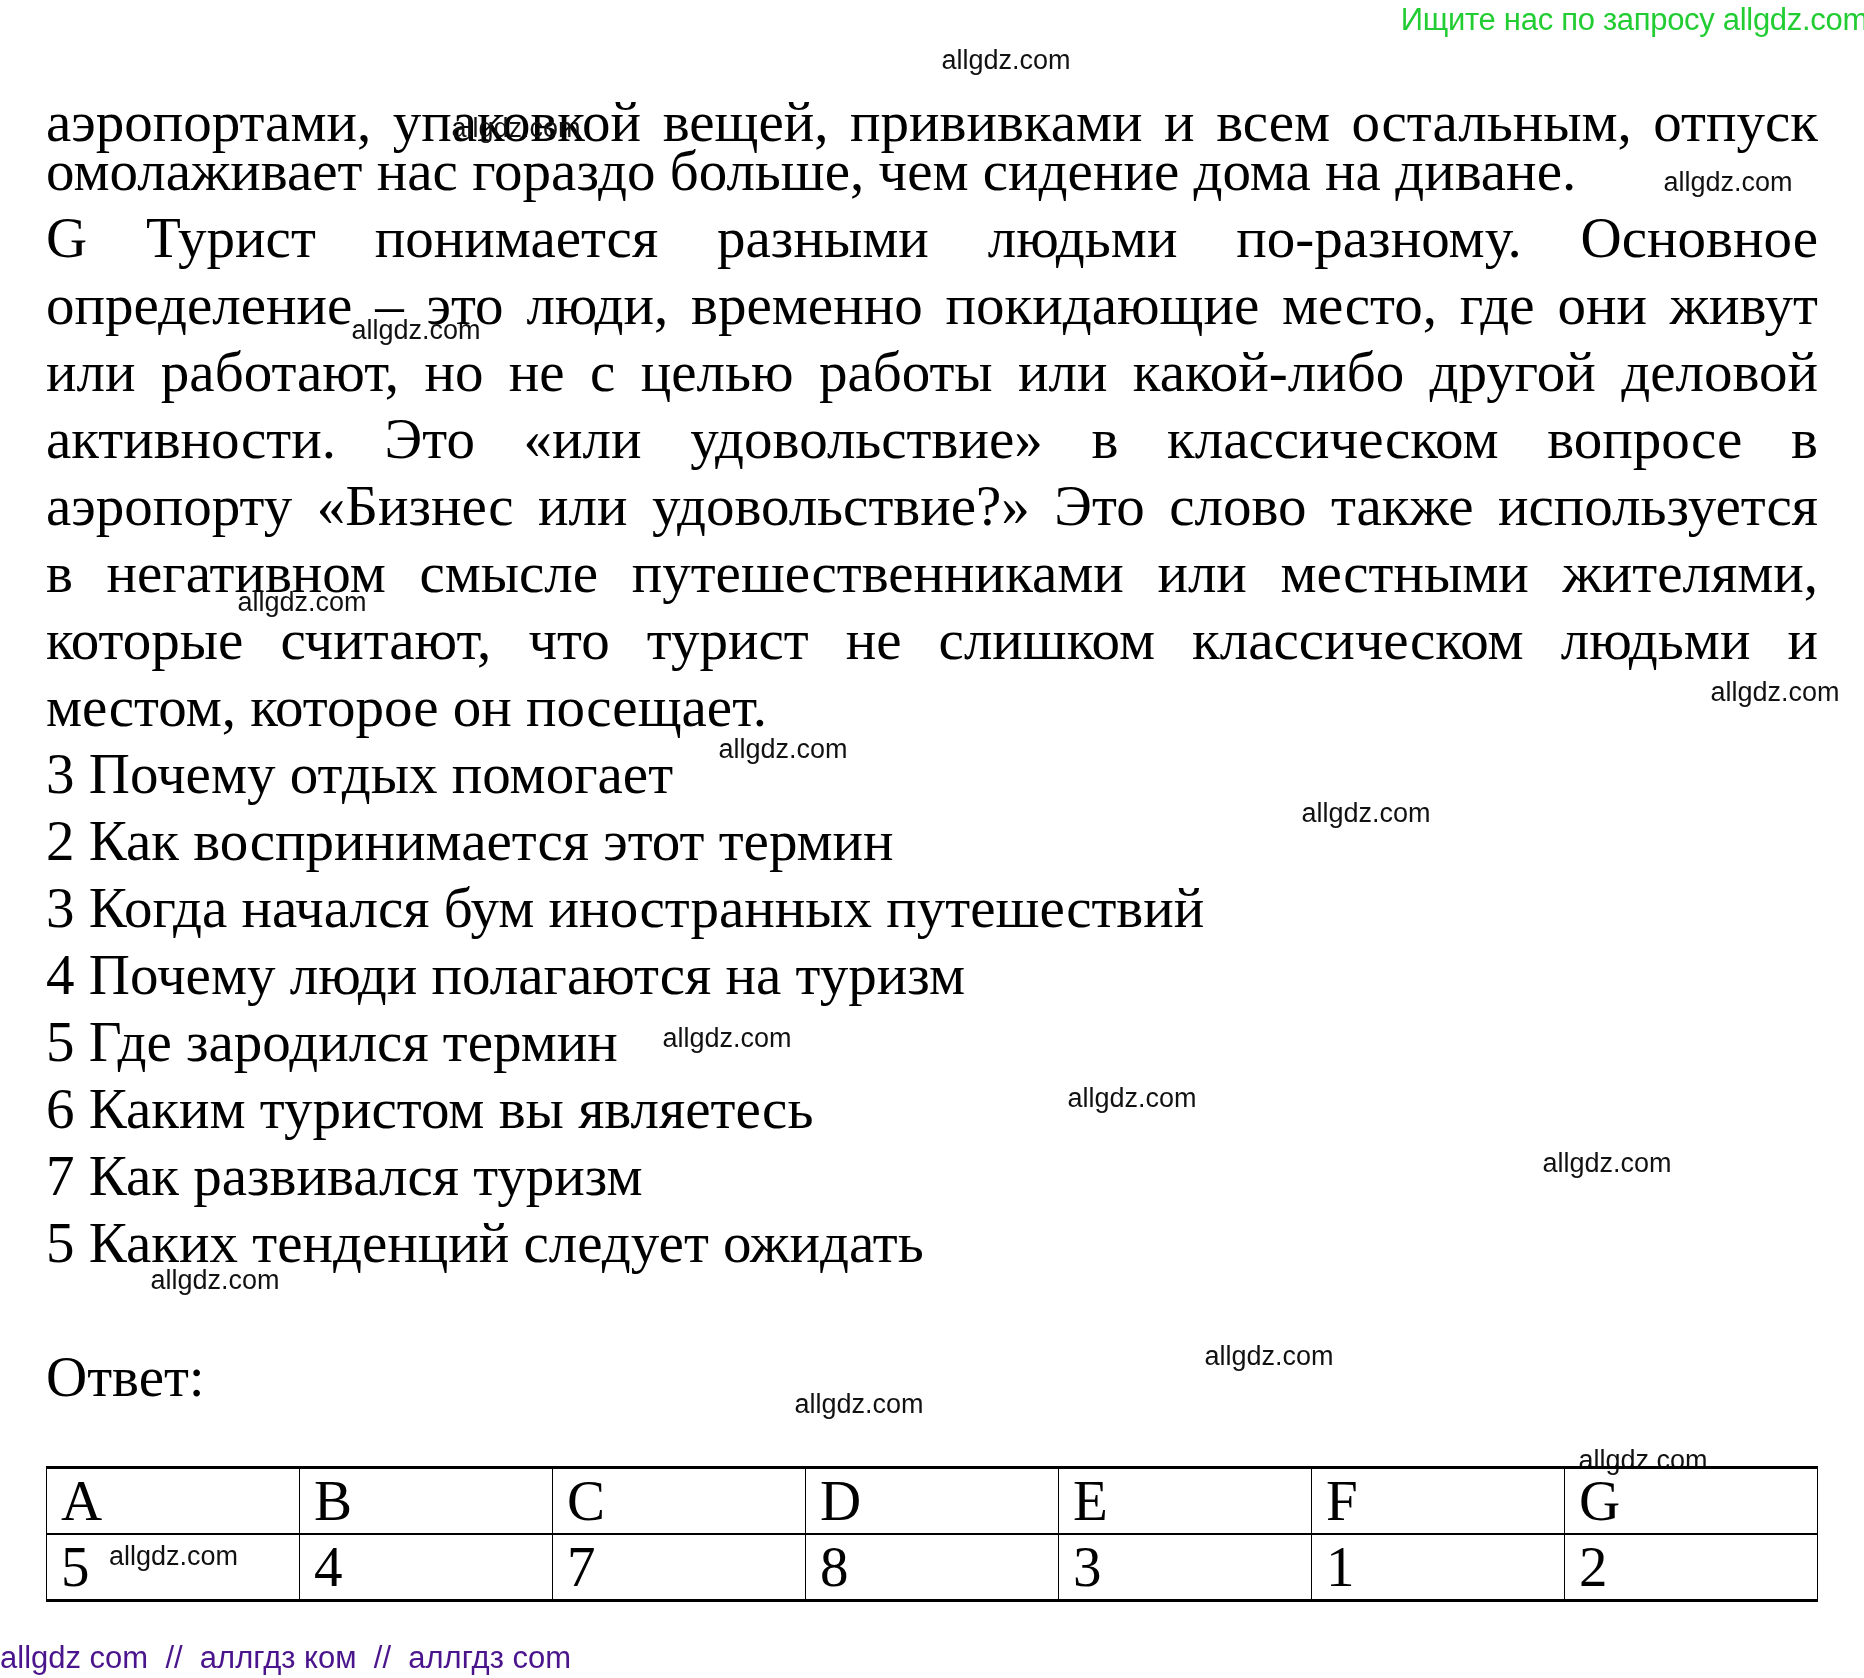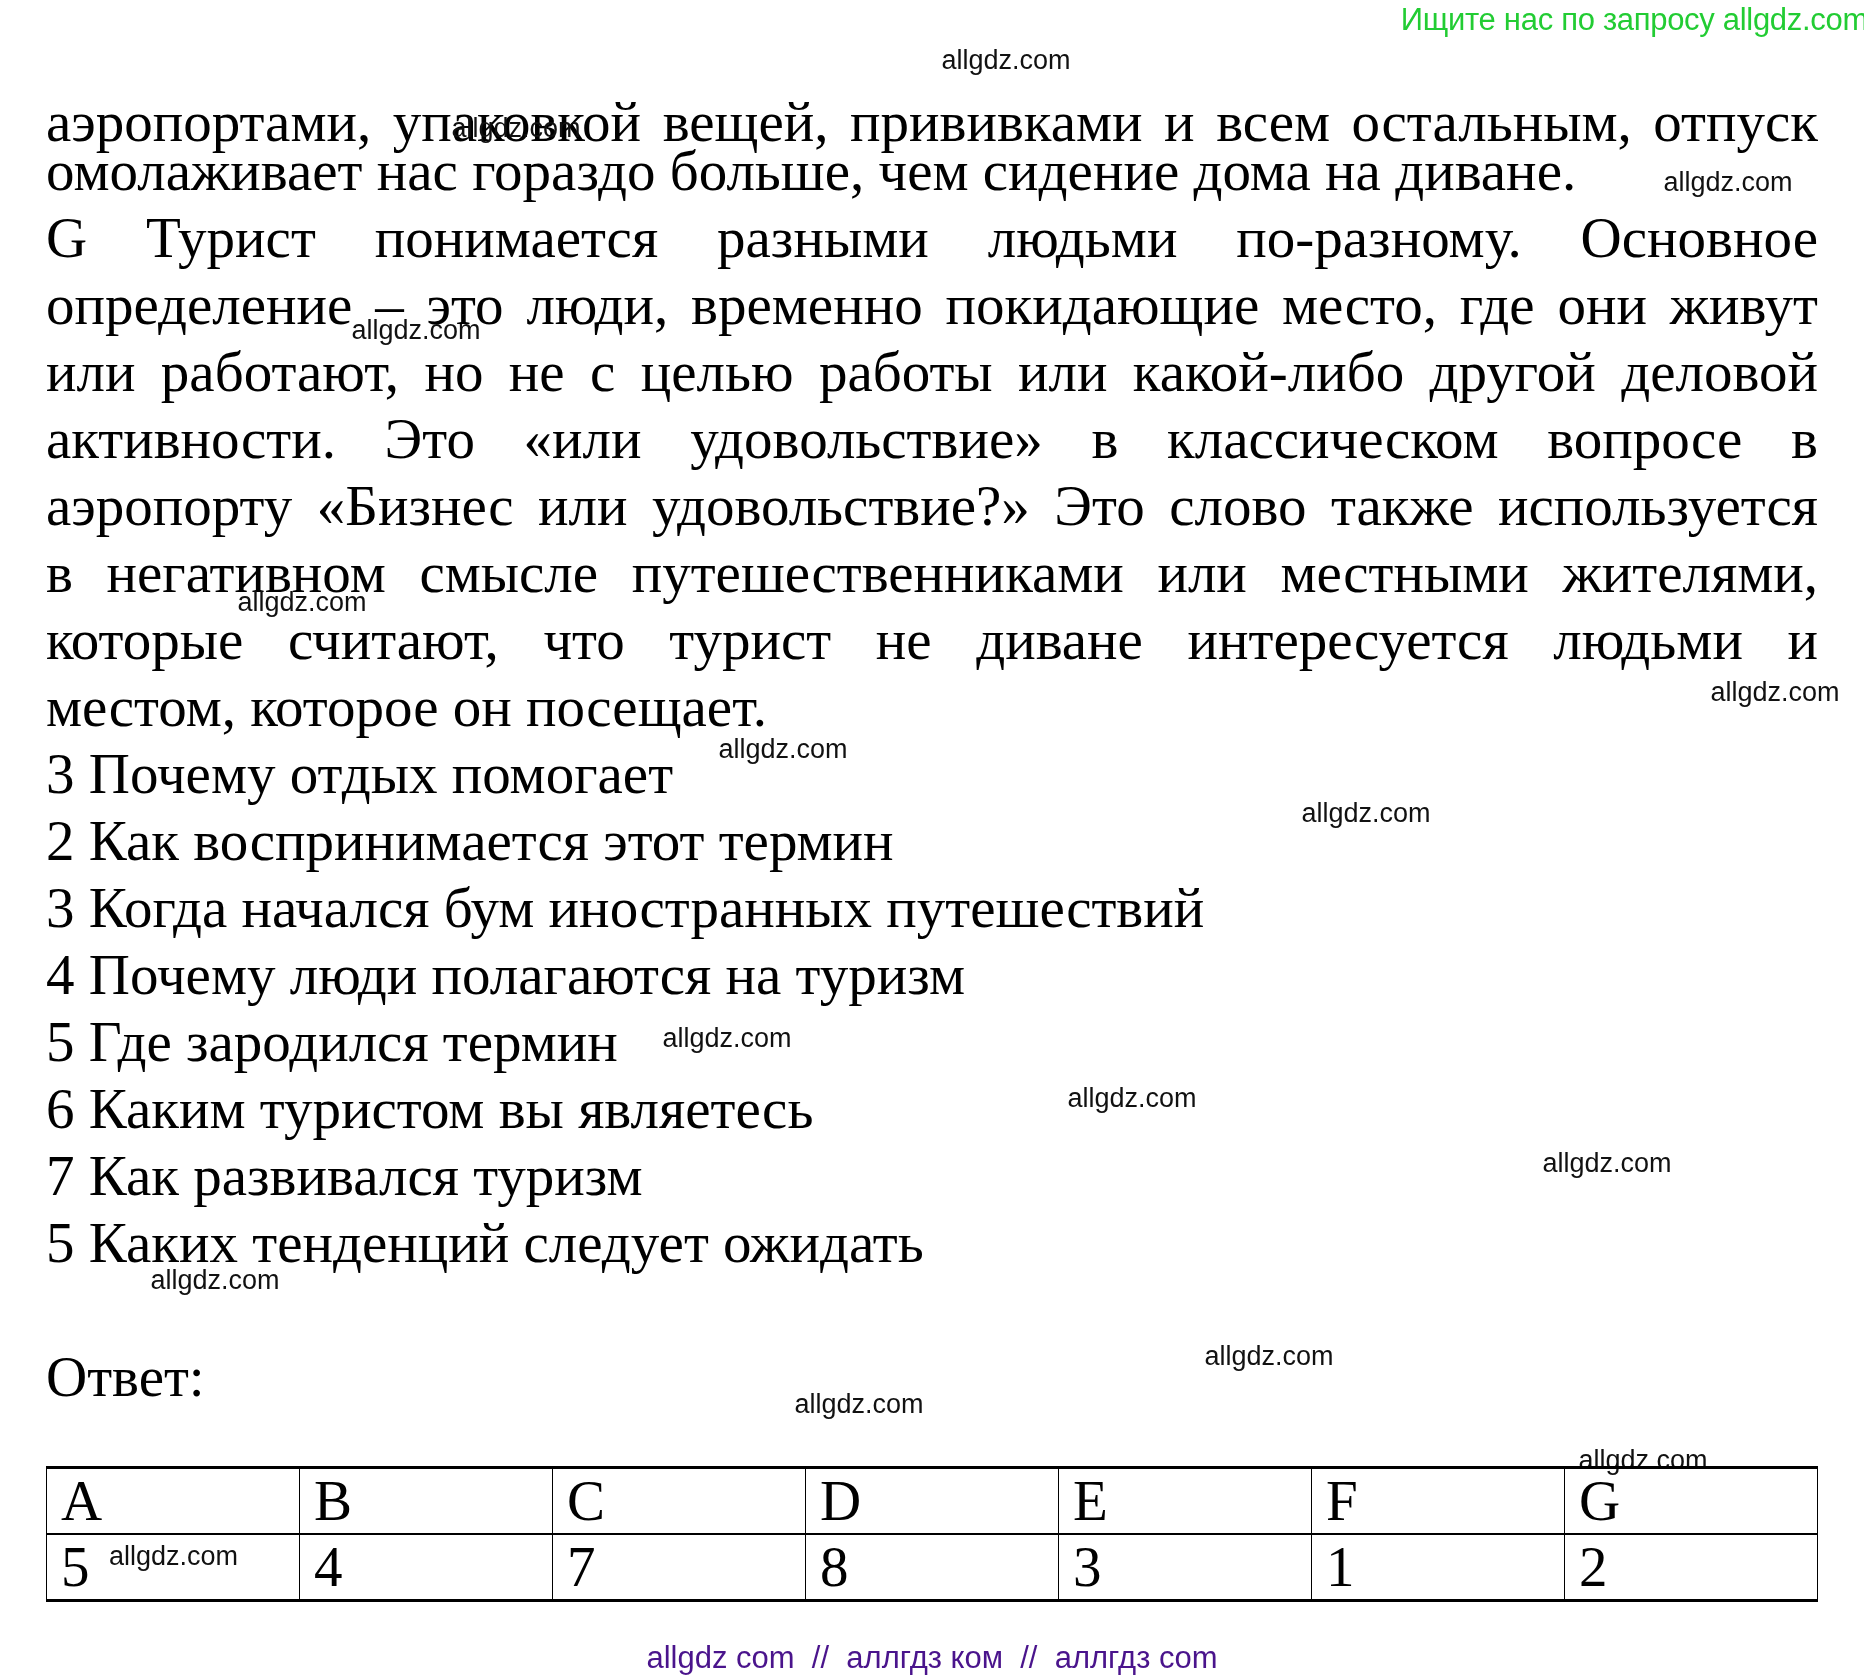--- a/index.html
+++ b/index.html
@@ -26,38 +26,38 @@
   #answer-table td {
     border: 2.5px solid #000; height: 64px; padding: 0 0 0 14px;
     font-size: 57px; line-height: 64px; vertical-align: bottom; position: relative;
   }
   #answer-table tr.head td { border-width: 3px 1.5px 2.5px 1.5px; }
   #answer-table tr.vals td { border-width: 2.5px 1.5px 3px 1.5px; }
   #answer-table td:first-child { border-left-width: 3px; }
   #answer-table td:last-child { border-right-width: 3px; }
   .cell-wm { font-size: 27px; position: absolute; left: 62px; top: 8px; line-height: 1; color:#111; }
   #footer {
-    position: absolute; left: 0; width: 1864px; top: 1640px; text-align: center;
+    position: absolute; left: 0; width: 1864px; top: 1640px; 
     font-size: 31px; color: #4a148c; white-space: pre;
   }
 </style>
 </head>
 <body>
 
 <div id="top-banner" class="sans">Ищите нас по запросу allgdz.com</div>
 
 <div class="line serif justify" style="top:88px">аэропортами, упаковкой вещей, прививками и всем остальным, отпуск</div>
 <div class="line serif" style="top:137px">омолаживает нас гораздо больше, чем сидение дома на диване.</div>
 <div class="line serif justify" style="top:204px">G Турист понимается разными людьми по-разному. Основное</div>
 <div class="line serif justify" style="top:271px">определение – это люди, временно покидающие место, где они живут</div>
 <div class="line serif justify" style="top:338px">или работают, но не с целью работы или какой-либо другой деловой</div>
 <div class="line serif justify" style="top:405px">активности. Это «или удовольствие» в классическом вопросе в</div>
 <div class="line serif justify" style="top:472px">аэропорту «Бизнес или удовольствие?» Это слово также используется</div>
 <div class="line serif justify" style="top:539px">в негативном смысле путешественниками или местными жителями,</div>
-<div class="line serif justify" style="top:606px">которые считают, что турист не диване интересуется людьми и</div>
+<div class="line serif justify" style="top:606px">которые считают, что турист не слишком классическом людьми и</div>
 <div class="line serif" style="top:673px">местом, которое он посещает.</div>
 
 <div class="line serif" style="top:740px">3 Почему отдых помогает</div>
 <div class="line serif" style="top:807px">2 Как воспринимается этот термин</div>
 <div class="line serif" style="top:874px">3 Когда начался бум иностранных путешествий</div>
 <div class="line serif" style="top:941px">4 Почему люди полагаются на туризм</div>
 <div class="line serif" style="top:1008px">5 Где зародился термин</div>
 <div class="line serif" style="top:1075px">6 Каким туристом вы являетесь</div>
 <div class="line serif" style="top:1142px">7 Как развивался туризм</div>
 <div class="line serif" style="top:1209px">5 Каких тенденций следует ожидать</div>

